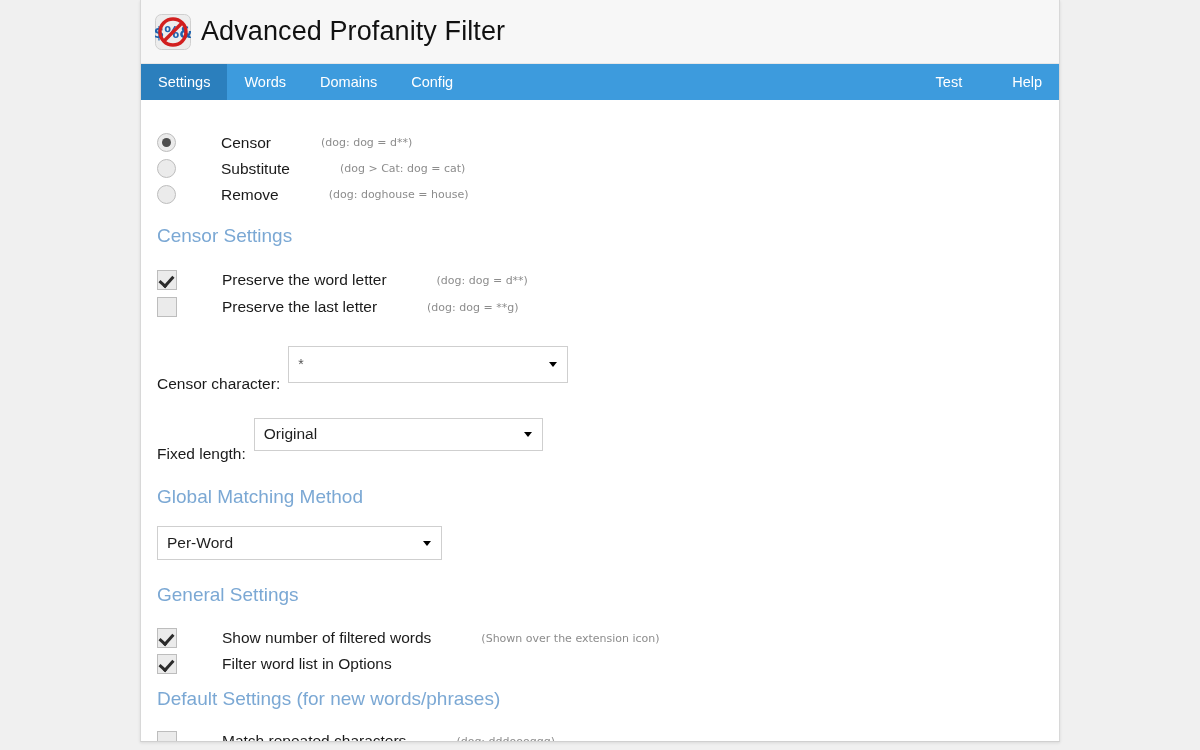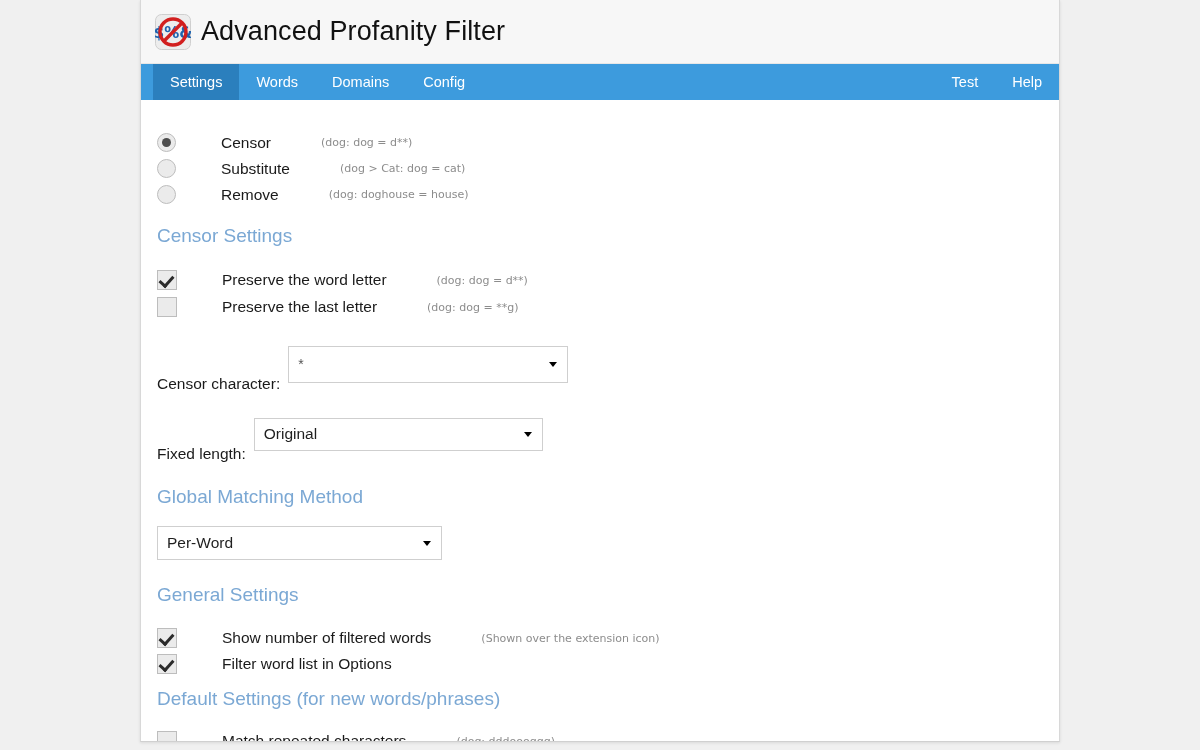--- a/index.html
+++ b/index.html
@@ -57,22 +57,22 @@
   }
 
   
   .nav-bar {
     height: 36px;
     background: #3d9bdd;
     display: flex;
     align-items: stretch;
     position: relative;
   }
-  .nav-left { display: flex; align-items: stretch; padding-left: 12px; }
-  .nav-right { display: flex; align-items: stretch; margin-left: auto; }
+  .nav-left { display: flex; align-items: stretch; }
+  .nav-right { display: flex; align-items: stretch; margin-left: auto; gap: 16px; }
   .nav-item {
     display: flex;
     align-items: center;
     padding: 0 17px;
     color: #ffffff;
     font-size: 14.5px;
     line-height: 1;
     cursor: pointer;
     white-space: nowrap;
   }

